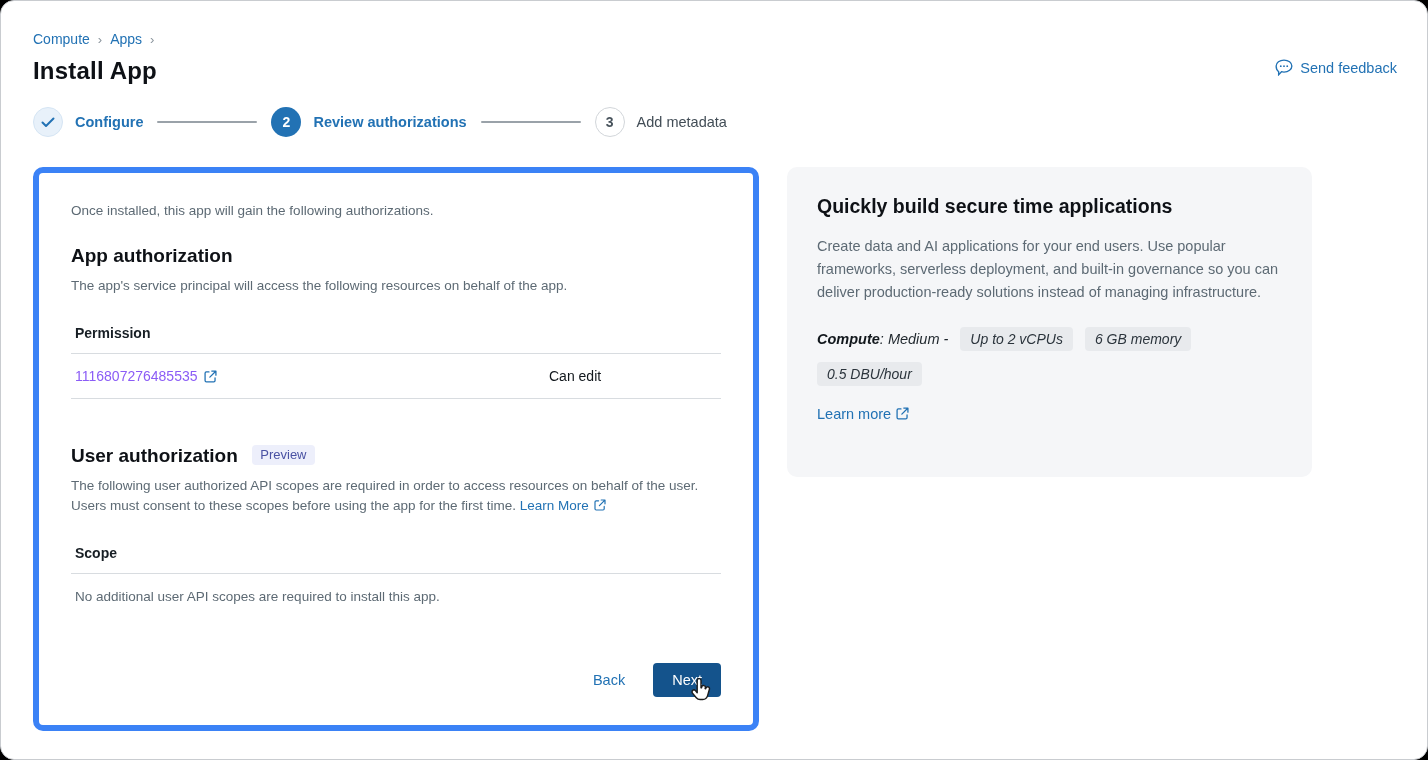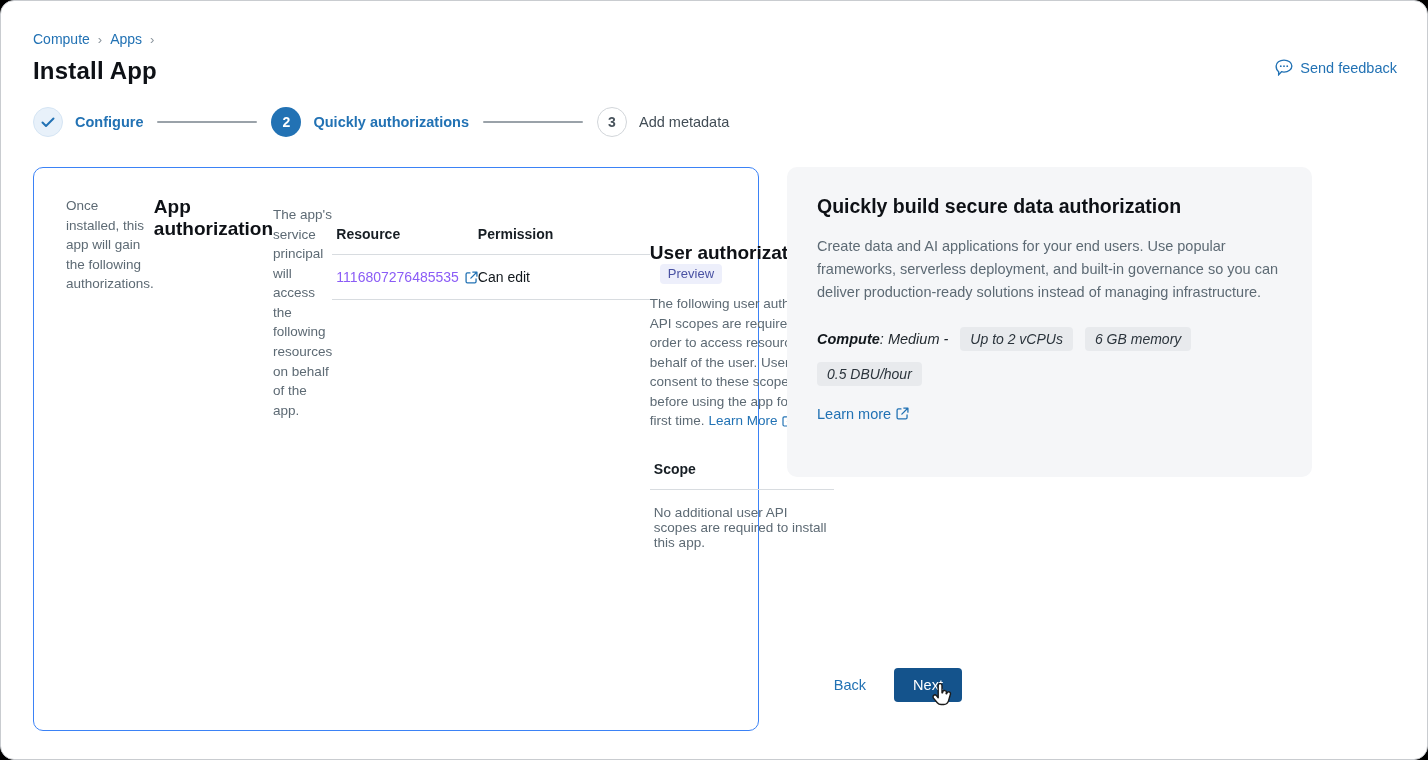--- a/index.html
+++ b/index.html
@@ -29,22 +29,22 @@
   .step-circle.done { background:#e8f1fa; border:1px solid #d5e5f4; }
   .step-circle.current { background:#2272b4; color:#fff; }
   .step-circle.todo { background:#fff; border:1px solid #d2d6da; color:#48535c; }
   .step-label { font-size:14.5px; }
   .step-label.active { color:#2272b4; font-weight:bold; }
   .step-label.todo { color:#424d56; }
   .step-line { width:100px; height:2px; background:#9aa2a9; margin:0 14px; border-radius:1px; }
   
   .main { display:flex; gap:28px; margin:30px 32px 0 32px; align-items:flex-start; }
   .auth-card {
-    width:726px; height:564px; background:#fff; border:1px solid #3b82f6;
-    border-radius:10px; padding:28px 32px; display:flex; flex-direction:row;
+    width:726px; height:564px; background:#fff; border:6px solid #3b82f6;
+    border-radius:10px; padding:28px 32px; display:flex; flex-direction:column;
   }
   .muted { color:#5d6a74; font-size:13.5px; line-height:1.45; }
   .intro-text { margin-bottom:24px; }
   .section-title { font-size:19px; font-weight:bold; color:#0e1116; }
   .section-desc { margin-top:9px; }
   .preview-badge {
     display:inline-block; margin-left:10px; padding:2px 8px 3px; border-radius:4px;
     background:#edeffb; color:#4a52a3; font-size:13px; font-weight:500; vertical-align:3px;
   }
   .auth-table { width:100%; margin-top:22px; font-size:14px; }
@@ -105,40 +105,39 @@
       <span class="step-circle done">
         <svg width="14" height="11" viewBox="0 0 14 11" fill="none">
           <path d="M1.5 5.5 5 9 12.5 1.5" stroke="#2272b4" stroke-width="2" stroke-linecap="round" stroke-linejoin="round"></path>
         </svg>
       </span>
       <span class="step-label active">Configure</span>
     </div>
     <span class="step-line"></span>
     <div class="step">
       <span class="step-circle current">2</span>
-      <span class="step-label active">Quickly authorizations</span>
+      <span class="step-label active">Review authorizations</span>
     </div>
     <span class="step-line"></span>
     <div class="step">
       <span class="step-circle todo">3</span>
       <span class="step-label todo">Add metadata</span>
     </div>
   </div>
 
   <div class="main">
 
     <div class="auth-card">
       <div class="muted intro-text">Once installed, this app will gain the following authorizations.</div>
 
       <div class="section-title">App authorization</div>
       <div class="muted section-desc">The app's service principal will access the following resources on behalf of the app.</div>
 
       <div class="auth-table">
         <div class="t-head cols-resource">
-          <span>Resource</span>
           <span>Permission</span>
         </div>
         <div class="t-row cols-resource">
           <span>
             <a class="res-link">
               <span>1116807276485535</span>
               <span>
                 <svg width="13" height="13" viewBox="0 0 12 12" fill="none">
                   <path d="M4.6 1.8H2.2A1.2 1.2 0 0 0 1 3v6.8A1.2 1.2 0 0 0 2.2 11H9a1.2 1.2 0 0 0 1.2-1.2V7.4M7.2 1h3.8v3.8M10.6 1.4 5.4 6.6" stroke="#2272b4" stroke-width="1.2" stroke-linecap="round" stroke-linejoin="round"></path>
                 </svg>
@@ -181,21 +180,21 @@
           <span class="cursor">
             <svg width="24" height="26" viewBox="0 0 24 26">
               <path d="M8.2 2.6c0-1.1.9-2 1.9-2s1.9.9 1.9 2v7.1l.5.1.3-1c.3-1 1.4-1.5 2.3-1.2 1 .3 1.5 1.3 1.2 2.3l-.2.7.6.2.2-.7c.3-1 1.4-1.5 2.3-1.2 1 .3 1.5 1.4 1.2 2.3l-1.9 6.7c-.6 2.1-2.5 3.6-4.7 3.6h-2.7c-1.5 0-2.9-.7-3.8-1.8l-3.8-4.6c-.7-.8-.6-2 .2-2.7.8-.7 2-.6 2.7.2l1.8 2.2V2.6z" fill="#ffffff" stroke="#1b1b1b" stroke-width="1.4" stroke-linejoin="round"></path>
             </svg>
           </span>
         </span>
       </div>
     </div>
 
     <div class="promo-card">
-      <div class="promo-title">Quickly build secure data authorization</div>
+      <div class="promo-title">Quickly build secure time applications</div>
       <div class="promo-desc">Create data and AI applications for your end users. Use popular frameworks, serverless deployment, and built-in governance so you can deliver production-ready solutions instead of managing infrastructure.</div>
       <div class="compute-line">
         <span>
           <span class="compute-label">Compute</span><span>: Medium -</span>
         </span>
         <span class="chip">Up to 2 vCPUs</span>
         <span class="chip">6 GB memory</span>
         <span class="chip">0.5 DBU/hour</span>
       </div>
       <div class="promo-learn">

